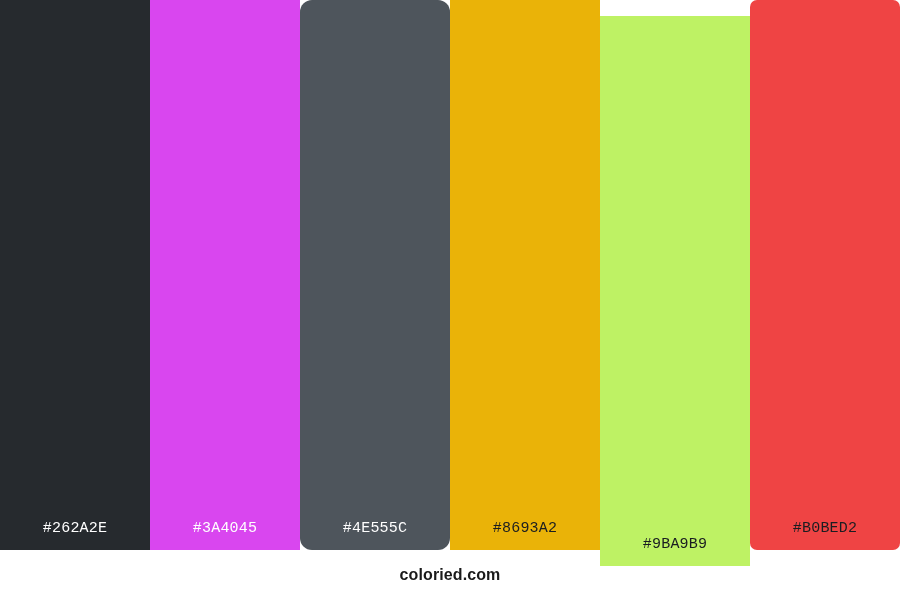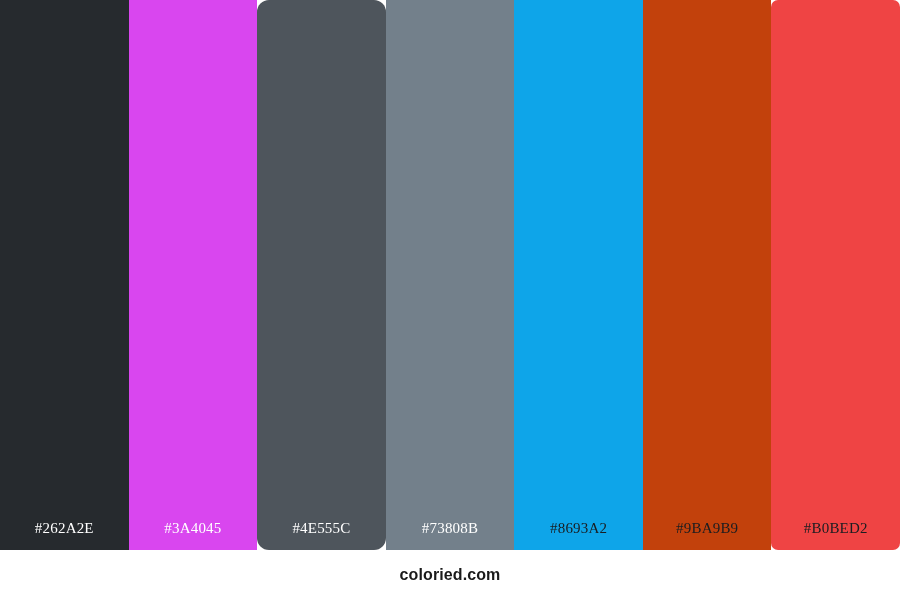--- a/index.html
+++ b/index.html
@@ -31,21 +31,21 @@
     height: 550px;
     position: relative;
     display: flex;
     align-items: flex-end;
     justify-content: center;
   }
   .swatch-label {
     display: block;
     width: 100%;
     text-align: center;
-    font-family: Liberation Serif, serif;
+    font-family: Liberation Mono, monospace;
     font-size: 15px;
     font-weight: 400;
     letter-spacing: 0.2px;
     line-height: 1;
     padding-bottom: 14px;
     white-space: nowrap;
   }
   .label-light { color: #ffffff; }
   .label-dark  { color: #1a1d21; }
   #footer-bar {
@@ -78,29 +78,26 @@
 
     <div class="swatch" style="background-color: #d946ef;">
       <span class="swatch-label label-light">#3A4045</span>
     </div>
 
     <div class="swatch" style="background-color: rgb(78, 85, 92); border-radius: 12px;">
       <span class="swatch-label label-light">#4E555C</span>
     </div>
 
 
-    <div class="swatch" style="background-color: rgb(115, 128, 139);">
-      <span class="swatch-label label-light">#73808B</span>
-    </div>
 
-    <div class="swatch" style="background-color: #0ea5e9;">
+    <div class="swatch" style="background-color: #eab308;">
       <span class="swatch-label label-dark">#8693A2</span>
     </div>
 
-    <div class="swatch" style="background-color: #c2410c;">
+    <div class="swatch" style="background-color: #bef264; margin-top: 16px;">
       <span class="swatch-label label-dark">#9BA9B9</span>
     </div>
 
     <div class="swatch" style="background-color: #ef4444; border-radius: 7px;">
       <span class="swatch-label label-dark">#B0BED2</span>
     </div>
 
   </div>
 
   <div id="footer-bar" style="background-color: rgb(255, 255, 255);">

